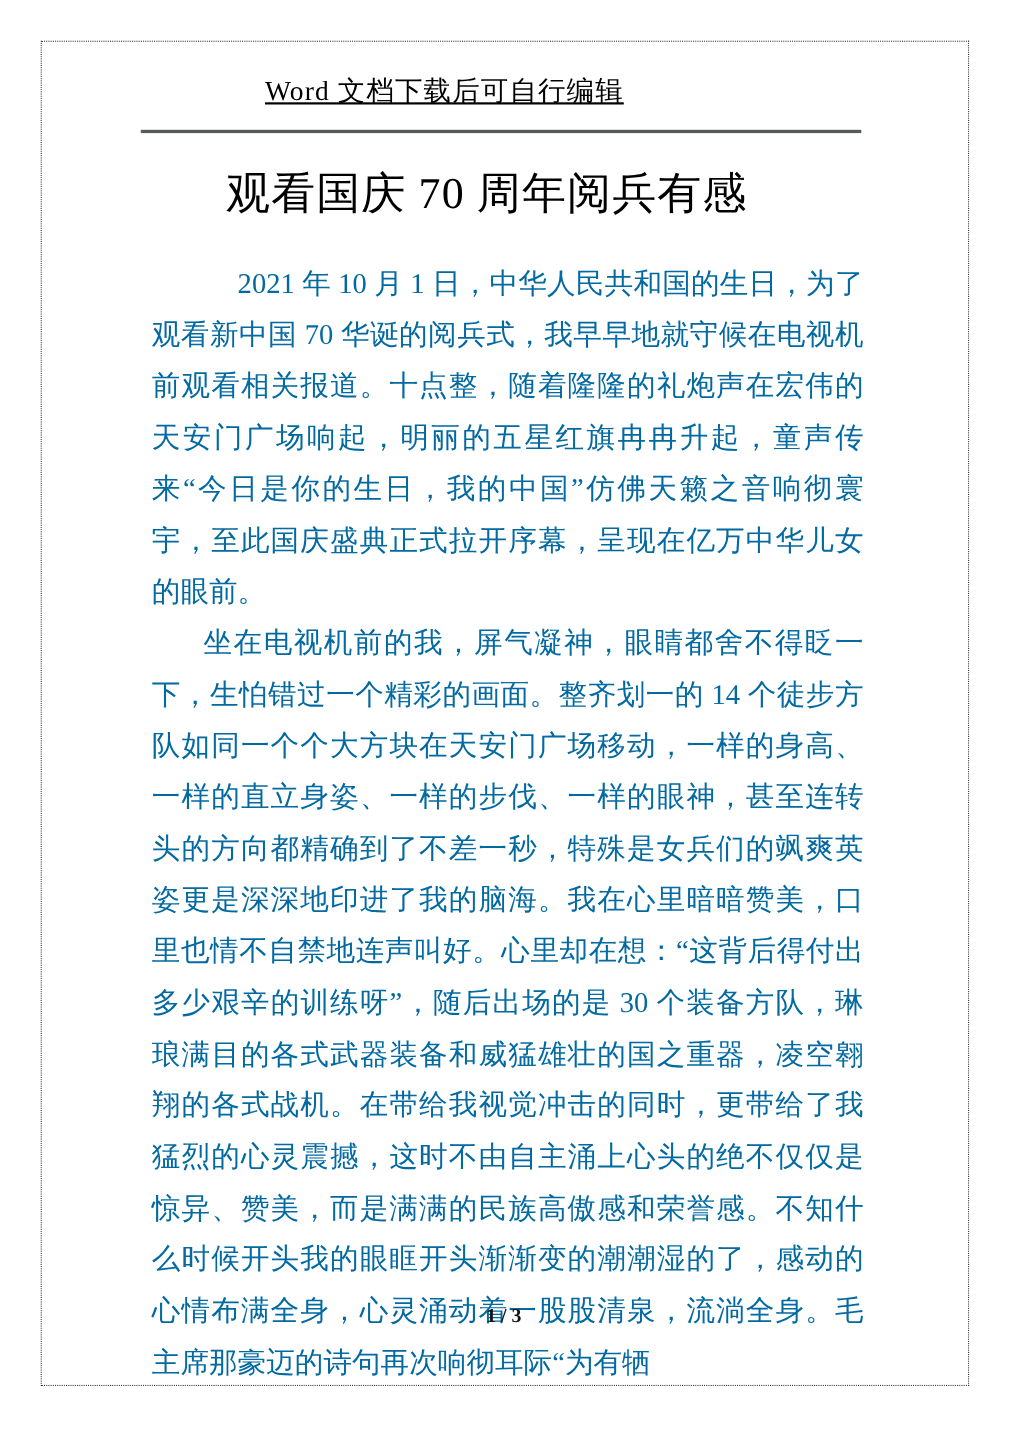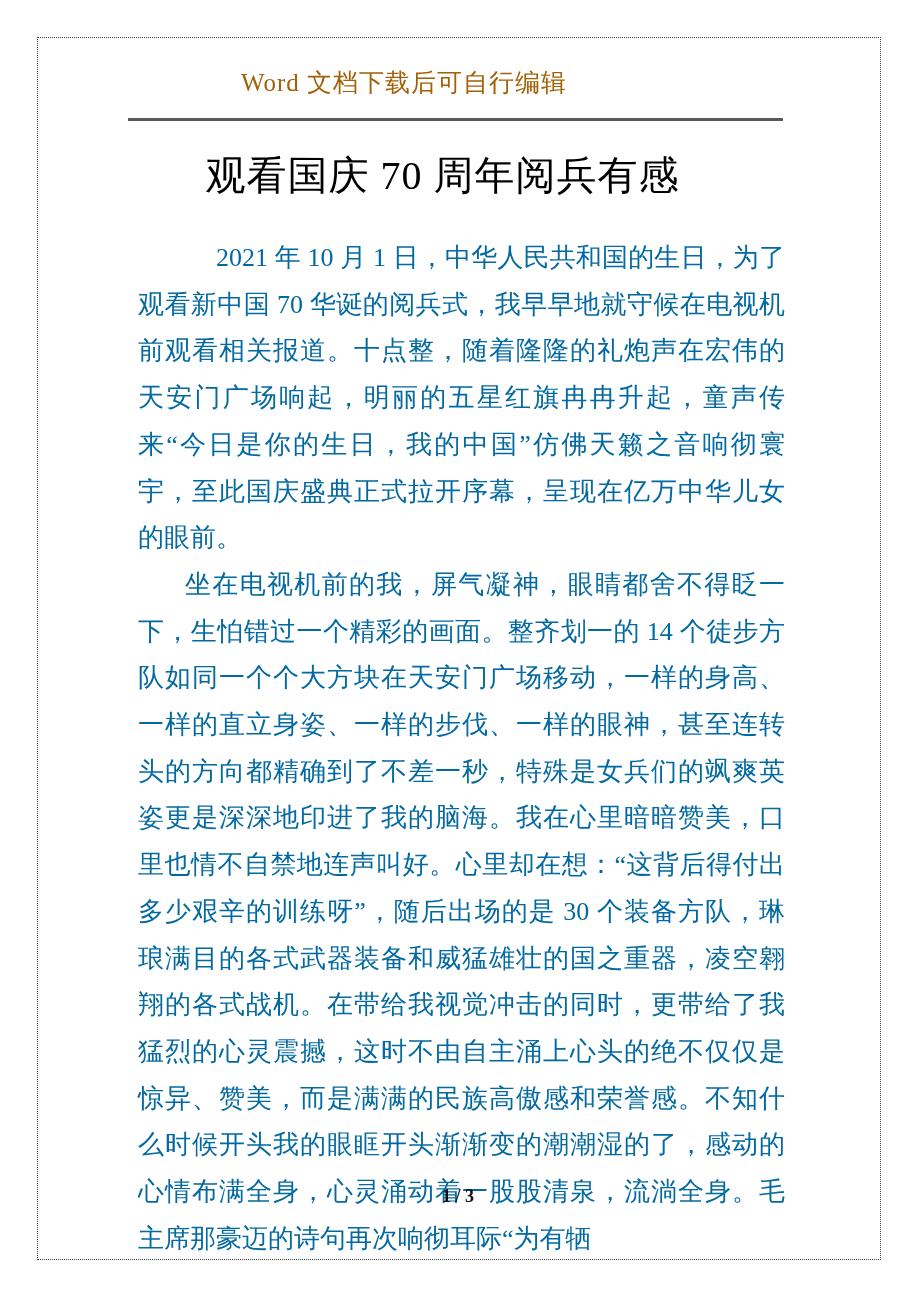--- a/index.html
+++ b/index.html
@@ -22,22 +22,23 @@
     background: #ffffff;
   }
   .header-note {
     position: absolute;
     top: 66px;
     left: 0;
     width: 808px;
     text-align: center;
     font-size: 25px;
     letter-spacing: 1px;
-    color: #a16207;
+    color: #000000;
     white-space: nowrap;
+    text-decoration: underline;
   }
   .header-rule {
     position: absolute;
     top: 118px;
     left: 128px;
     width: 655px;
     height: 3px;
     background: #58595b;
   }
   .doc-title {

